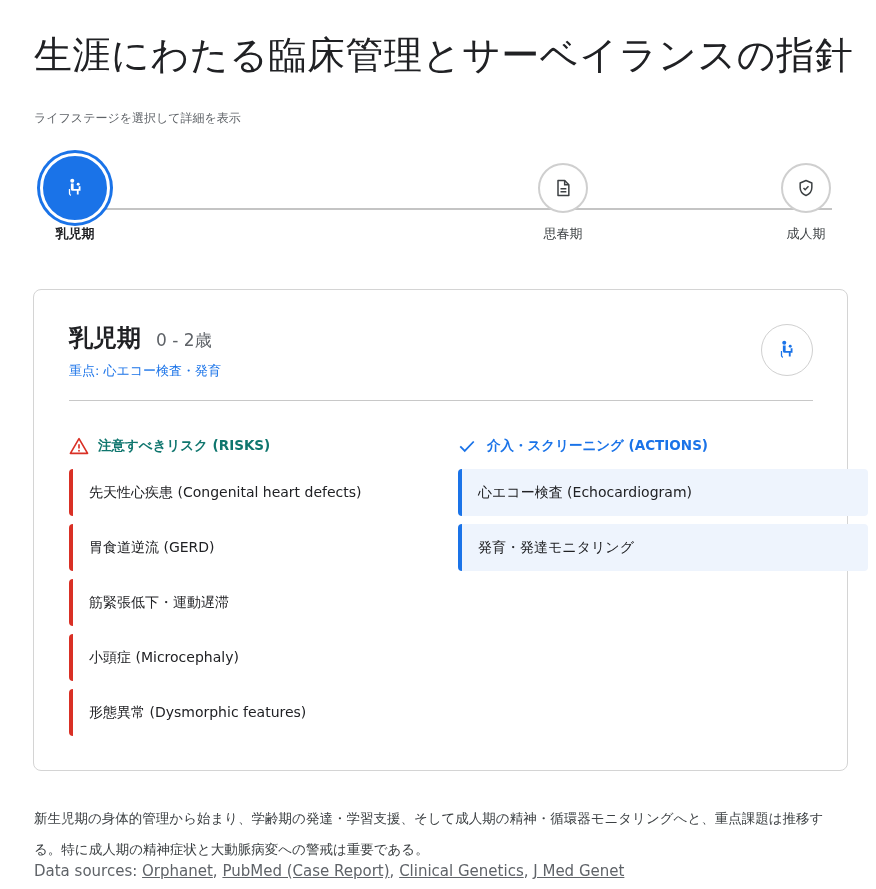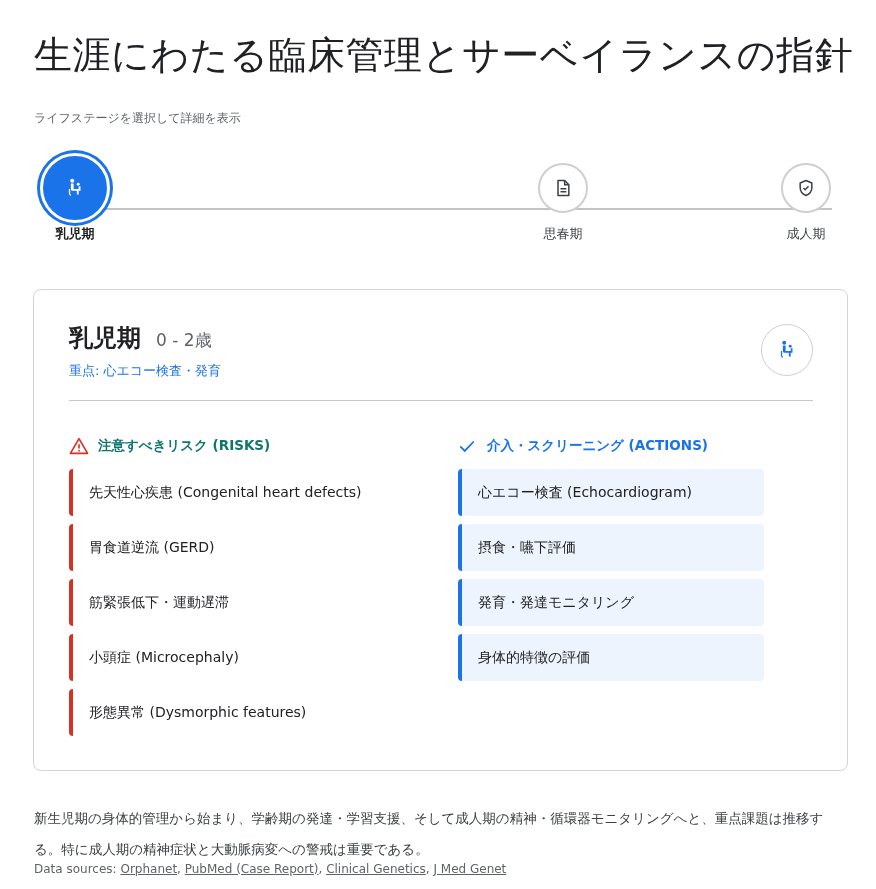--- a/index.html
+++ b/index.html
@@ -35,24 +35,24 @@
     .col-risks { left: 35px; }
     .col-actions { left: 424px; }
     .col-head { display: flex; align-items: center; font-size: 13.5px; font-weight: 700; height: 22px; }
     .col-head .ic { width: 20px; height: 18px; margin-right: 9px; display: flex; align-items: center; }
     .risk-head { color: #0f766e; }
     .action-head { color: #1a73e8; text-align: center; }
 
     .items { margin-top: 12px; }
     .item { height: 47px; margin-bottom: 8px; border-radius: 4px; display: flex; align-items: center; padding-left: 16px; font-size: 14px; color: #202124; }
     .risk-item { border-left: 4px solid #d93025; background: #ffffff; }
-    .action-item { border-left: 4px solid #1a73e8; background: #eef4fd; width: 306px; }
+    .action-item { border-left: 4px solid #1a73e8; background: #eef4fd; width: 410px; }
 
     .summary { position: absolute; left: 34px; top: 803px; width: 810px; font-size: 13.5px; line-height: 31px; color: #3c4043; }
-    .sources { position: absolute; left: 34px; top: 862px; font-size: 12px; color: #5f6368; }
+    .sources { position: absolute; left: 34px; top: 862px; font-size: 15px; color: #5f6368; }
     .sources a { color: #5f6368; text-decoration: underline; }
     svg { display: block; }
   </style>
 </head>
 <body>
 
 <h1 class="page-title">生涯にわたる臨床管理とサーベイランスの指針</h1>
 <div class="subtitle">ライフステージを選択して詳細を表示</div>
 
 <div class="stepper">
@@ -141,23 +141,21 @@
     <div class="col-head action-head">
       <span class="ic">
         <svg width="18" height="16" viewBox="0 0 24 20">
             <path d="M3 10.5l6 6L21 4" fill="none" stroke="#1a73e8" stroke-width="2.4"></path>
           </svg>
       </span>
       <span>介入・スクリーニング (ACTIONS)</span>
     </div>
     <div class="items">
       <div class="item action-item">心エコー検査 (Echocardiogram)</div>
-      <div class="item action-item">摂食・嚥下評価</div>
       <div class="item action-item">発育・発達モニタリング</div>
-      <div class="item action-item">身体的特徴の評価</div>
     </div>
   </div>
 </section>
 
 <p class="summary">新生児期の身体的管理から始まり、学齢期の発達・学習支援、そして成人期の精神・循環器モニタリングへと、重点課題は推移する。特に成人期の精神症状と大動脈病変への警戒は重要である。</p>
 
 <div class="sources">
   <span>Data sources: </span><a href="#">Orphanet</a>, <a href="#">PubMed (Case Report)</a>, <a href="#">Clinical Genetics</a>, <a href="#">J Med Genet</a>
 </div>
 

